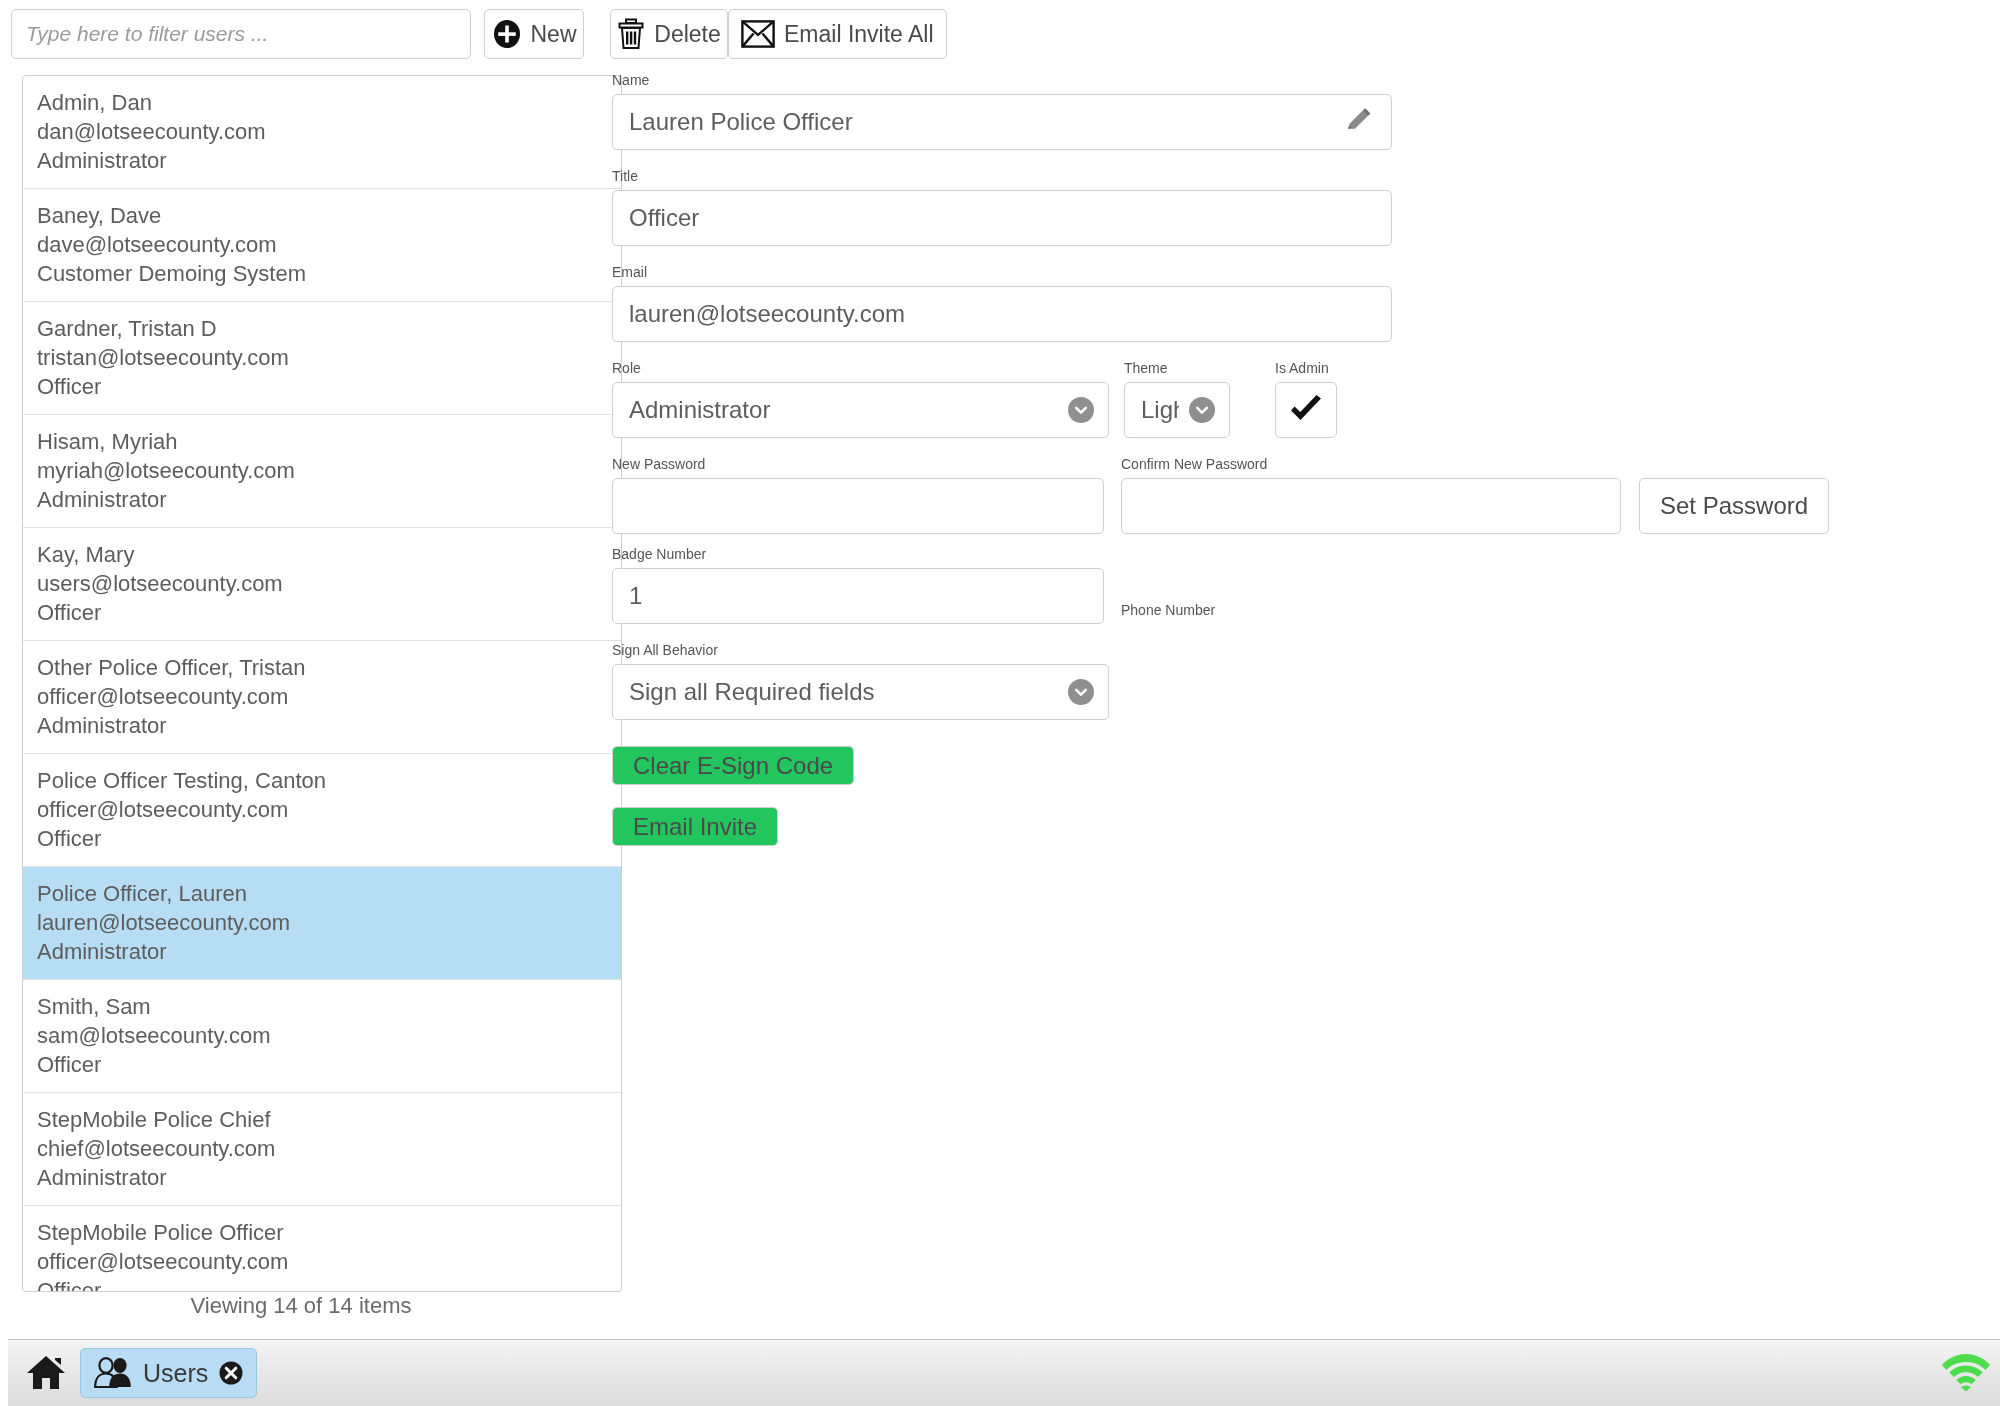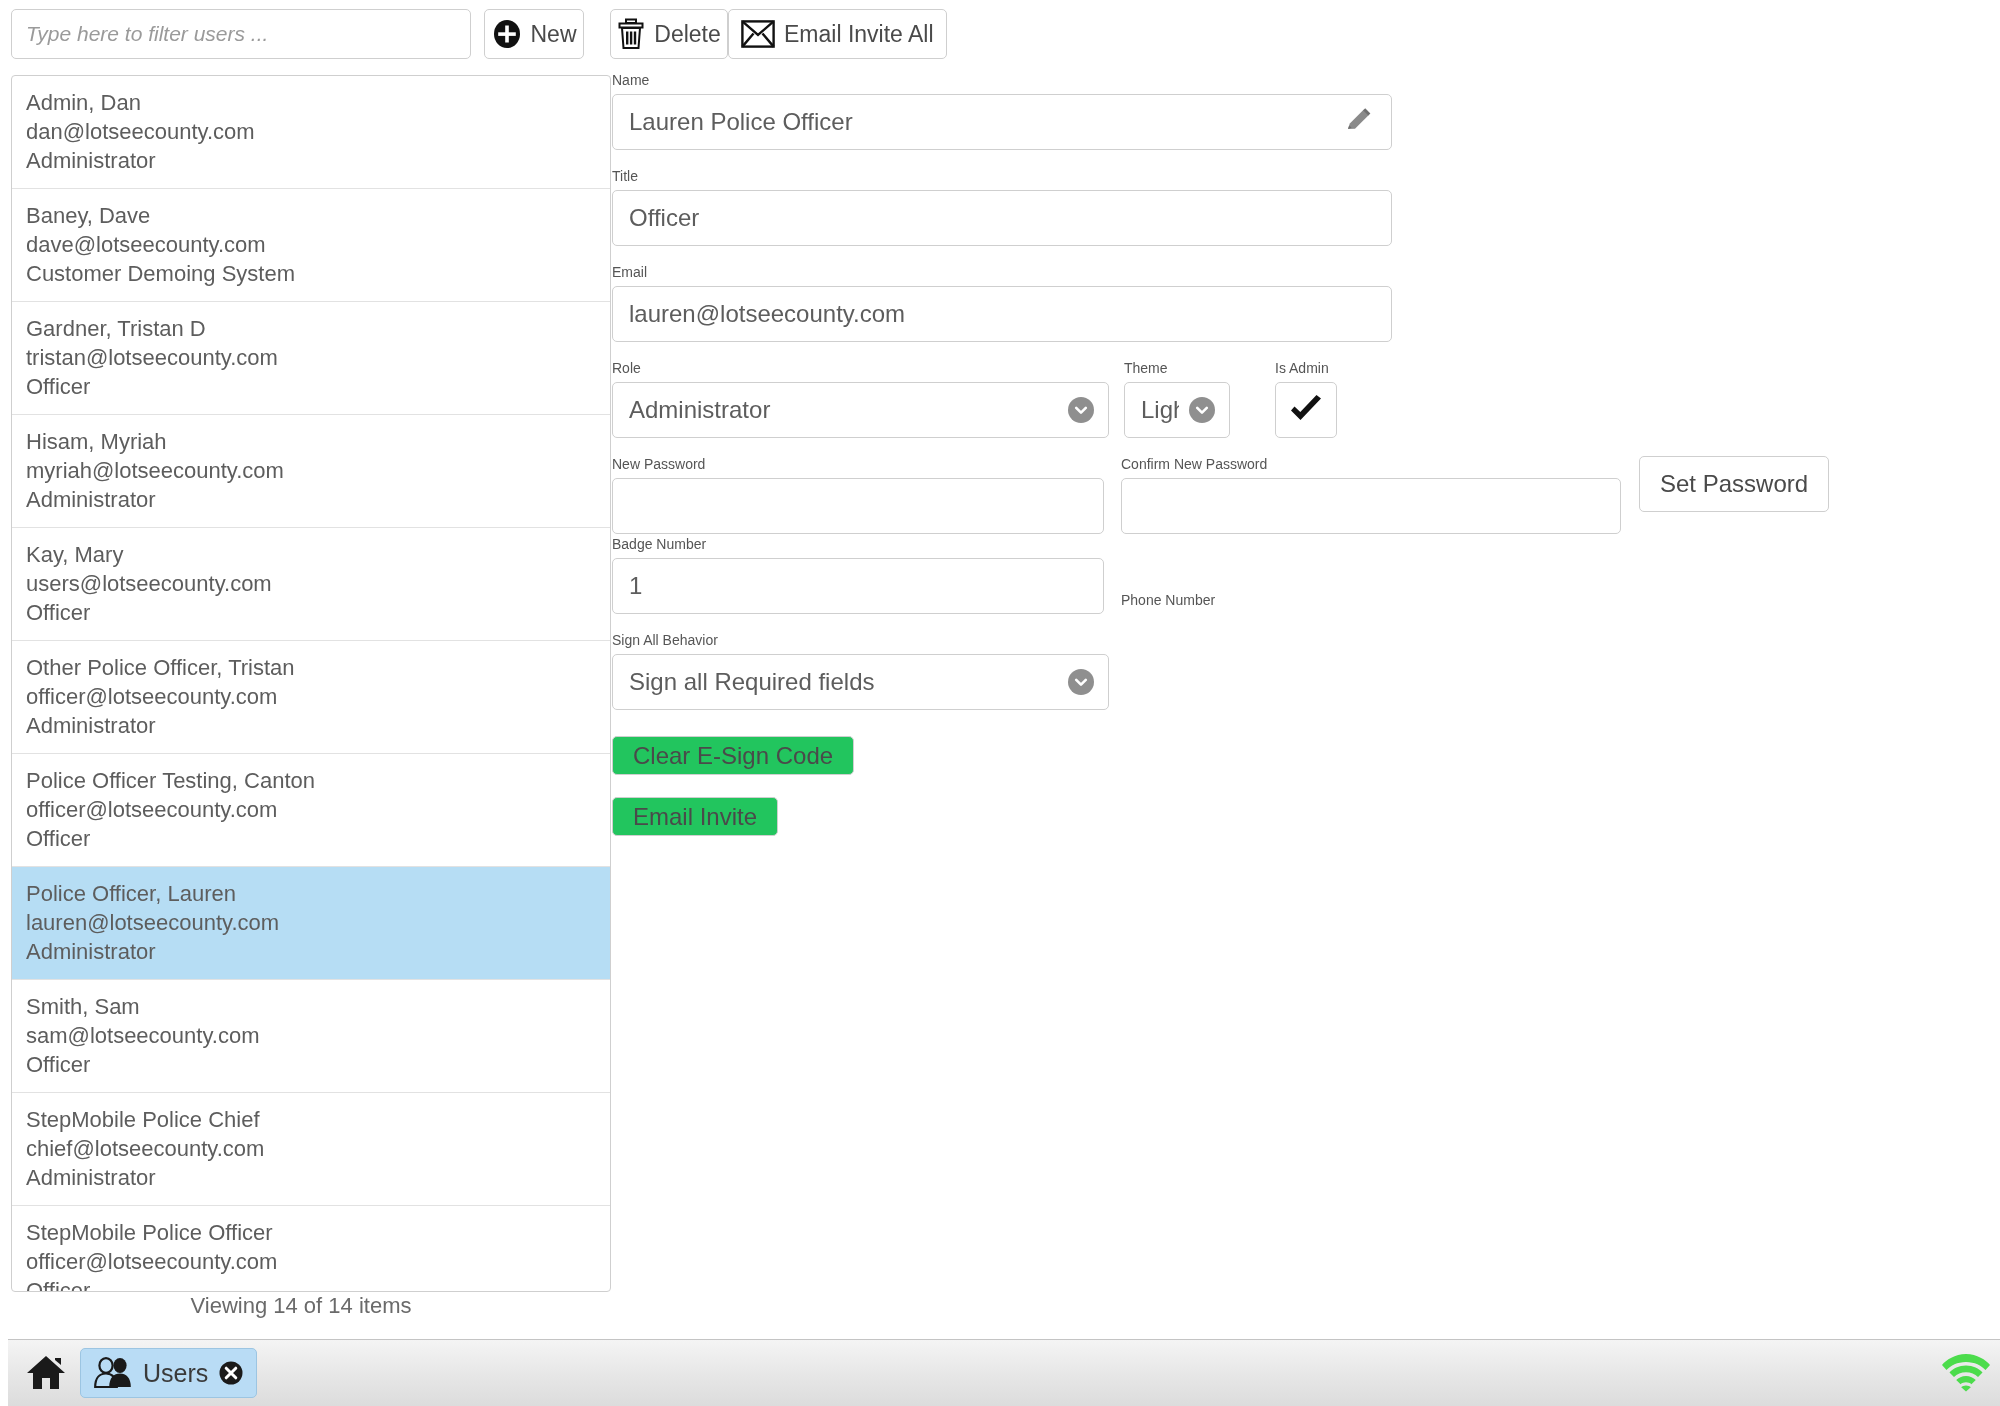--- a/index.html
+++ b/index.html
@@ -64,21 +64,21 @@
   }
   .btn-new   { margin-left: 13px; width: 100px; }
   .btn-del   { margin-left: 26px; width: 118px; }
   .btn-email { margin-left: 0; padding: 0 12px; }
 
   .ic { display: inline-flex; align-items: center; justify-content: center; }
 
   
   .list-wrap {
     position: absolute;
-    left: 11px;
+    left: 22px;
     top: 75px;
     width: 600px;
     height: 1217px;
     border: 1px solid #cfcfcf;
     border-radius: 4px;
     overflow: hidden;
     background: #fff;
   }
   .list-scroll { width: 100%; height: 100%; overflow: hidden; }
 
@@ -176,21 +176,22 @@
     width: 62px; height: 56px;
     border: 1px solid #cfcfcf;
     border-radius: 5px;
     background: #fff;
     display: flex; align-items: center; justify-content: center;
     cursor: pointer;
   }
 
   .pw-row {
     display: flex;
-    margin-bottom: 2px;
+    align-items: flex-end;
+    margin-bottom: 12px;
   }
   .col-pw1 { width: 492px; }
   .col-pw2 { width: 500px; margin-left: 17px; }
   .col-setpw { margin-left: 18px; }
   .setpw-btn {
     height: 56px;
     padding: 0 20px;
     border: 1px solid #cfcfcf;
     border-radius: 5px;
     background: #fff;

